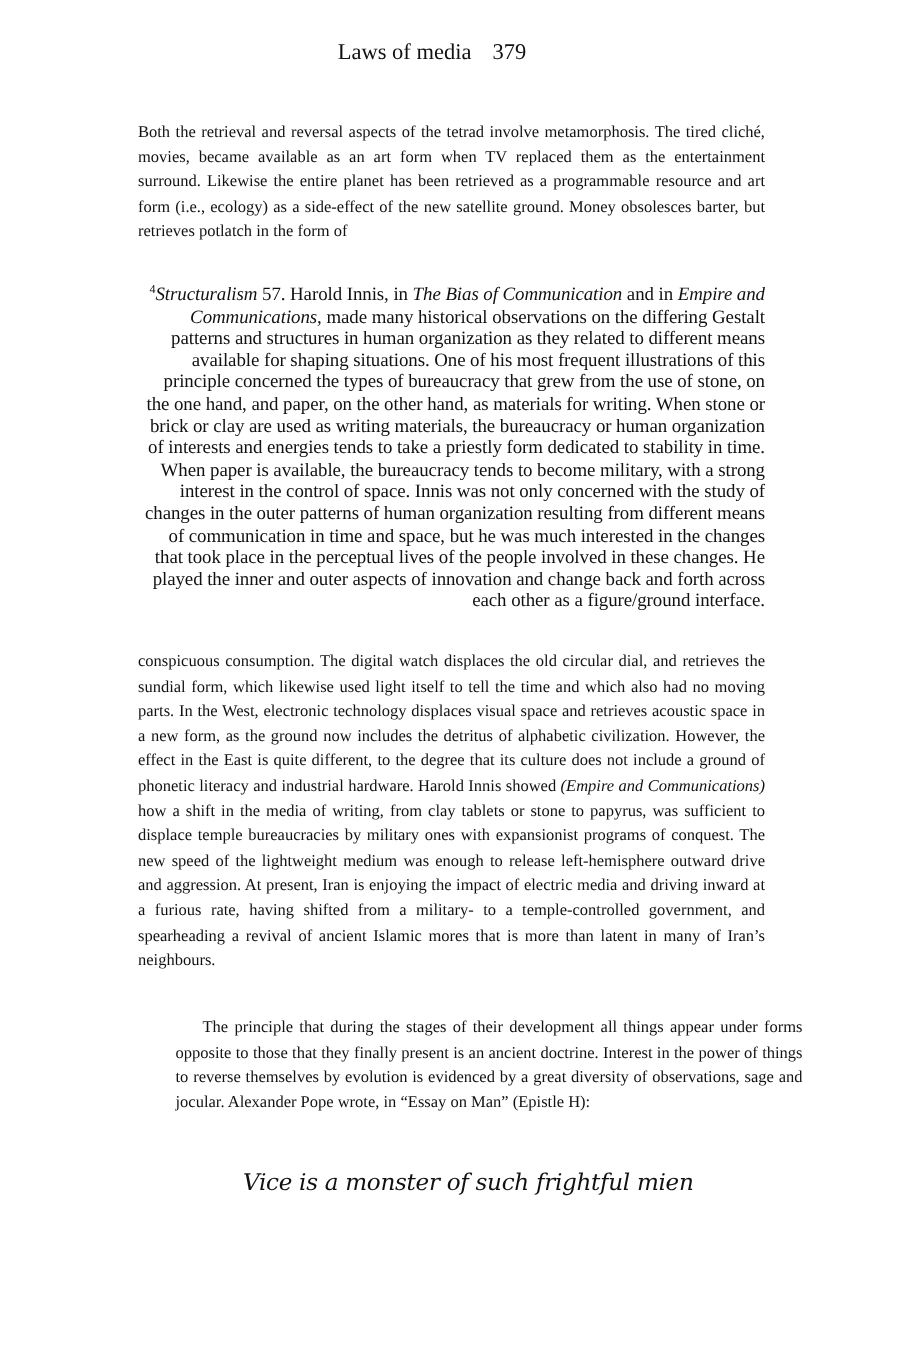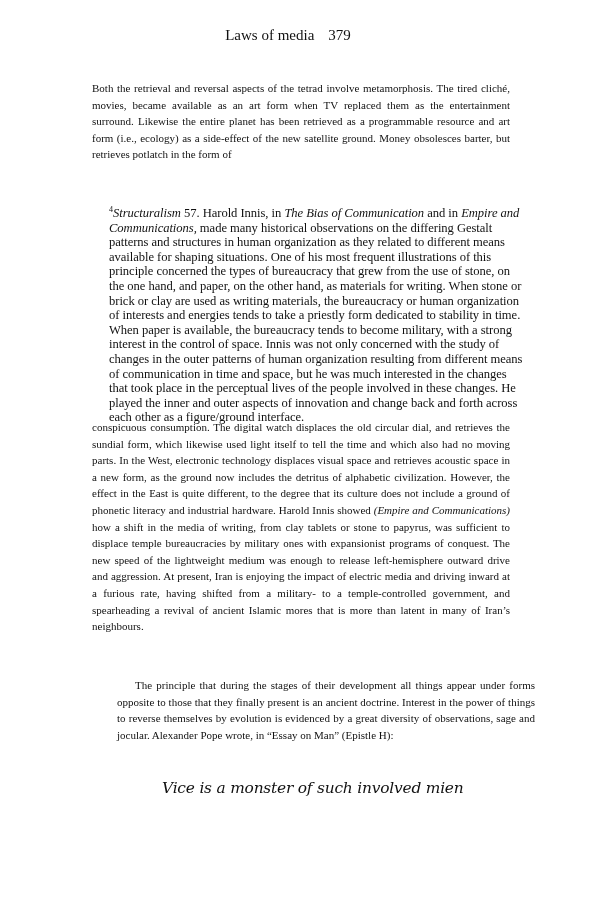--- a/index.html
+++ b/index.html
@@ -36,27 +36,27 @@
       font-size: 11px;
       line-height: 16.6px;
       text-align: justify;
       margin: 0;
     }
     .body-text.last-line-left {
       text-align-last: left;
     }
     #para1 { top: 80px; }
     #footnote { top: 189px; }
-    #para2 { top: 419px; }
+    #para2 { top: 433px; }
     #para3 { top: 677px; margin-left: 25px; }
     .footnote-text {
       font-size: 12.6px;
       line-height: 14.6px;
-      text-align: left;
-      margin: 17px;
+      text-align: right;
+      margin: 0;
       letter-spacing: -0.05px;
     }
     .footnote-text sup {
       font-size: 8px;
       line-height: 0;
       vertical-align: 5px;
     }
     .indent {
       text-indent: 18px;
     }
@@ -82,14 +82,14 @@
 
 <p id="para1" class="column body-text last-line-left">Both the retrieval and reversal aspects of the tetrad involve metamorphosis. The tired cliché, movies, became available as an art form when TV replaced them as the entertainment surround. Likewise the entire planet has been retrieved as a programmable resource and art form (i.e., ecology) as a side-effect of the new satellite ground. Money obsolesces barter, but retrieves potlatch in the form of</p>
 
 <p id="footnote" class="column footnote-text"><sup>4</sup><i>Structuralism</i><span> 57. Harold Innis, in </span><i>The Bias of Communication</i><span> and in </span><i>Empire and Communications,</i><span> made many historical observations on the differing Gestalt patterns and structures in human organization as they related to different means available for shaping situations. One of his most frequent illustrations of this principle concerned the types of bureaucracy that grew from the use of stone, on the one hand, and paper, on the other hand, as materials for writing. When stone or brick or clay are used as writing materials, the bureaucracy or human organization of interests and energies tends to take a priestly form dedicated to stability in time. When paper is available, the bureaucracy tends to become military, with a strong interest in the control of space. Innis was not only concerned with the study of changes in the outer patterns of human organization resulting from different means of communication in time and space, but he was much interested in the changes that took place in the perceptual lives of the people involved in these changes. He played the inner and outer aspects of innovation and change back and forth across each other as a figure/ground interface.</span></p>
 
 <p id="para2" class="column body-text last-line-left"><span>conspicuous consumption. The digital watch displaces the old circular dial, and retrieves the sundial form, which likewise used light itself to tell the time and which also had no moving parts. In the West, electronic technology displaces visual space and retrieves acoustic space in a new form, as the ground now includes the detritus of alphabetic civilization. However, the effect in the East is quite different, to the degree that its culture does not include a ground of phonetic literacy and industrial hardware. Harold Innis showed </span><i>(Empire and Communications)</i><span> how a shift in the media of writing, from clay tablets or stone to papyrus, was sufficient to displace temple bureaucracies by military ones with expansionist programs of conquest. The new speed of the lightweight medium was enough to release left-hemisphere outward drive and aggression. At present, Iran is enjoying the impact of electric media and driving inward at a furious rate, having shifted from a military- to a temple-controlled government, and spearheading a revival of ancient Islamic mores that is more than latent in many of Iran’s neighbours.</span></p>
 
 <p id="para3" class="column body-text indent last-line-left">The principle that during the stages of their development all things appear under forms opposite to those that they finally present is an ancient doctrine. Interest in the power of things to reverse themselves by evolution is evidenced by a great diversity of observations, sage and jocular. Alexander Pope wrote, in “Essay on Man” (Epistle H):</p>
 
 <div class="verse">
-  <div>Vice is a monster of such involved mien</div>
+  <div>Vice is a monster of such frightful mien</div>
 </div>
 
 </body></html>

